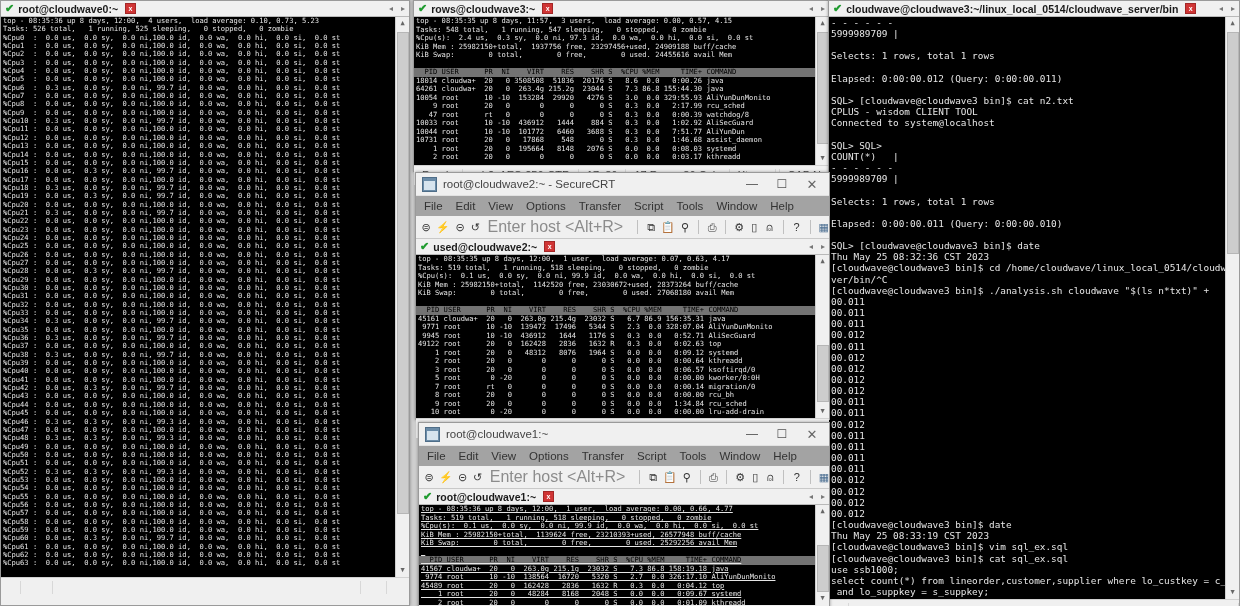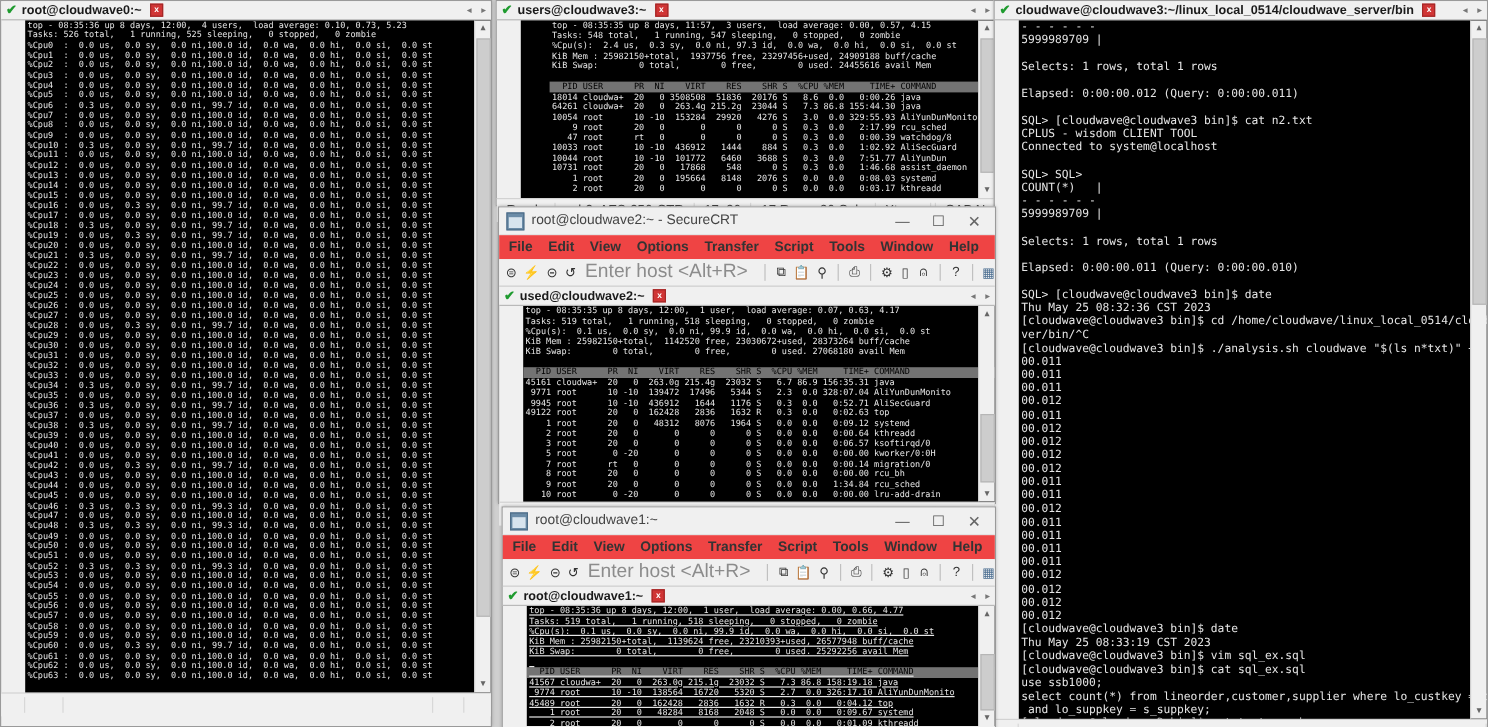--- a/index.html
+++ b/index.html
@@ -12,42 +12,42 @@
   .win-titlebar{height:22px;background:#f0f0f0;display:flex;align-items:center;padding:0 2px 0 6px;
                 border-bottom:1px solid #e2e2e2;}
   .win-ico{width:13px;height:13px;background:#6b8ca8;border:1px solid #4e6d88;margin-right:6px;
            position:relative;flex:0 0 auto;}
   .win-ico:before{content:"";position:absolute;left:1px;top:3px;right:1px;bottom:1px;background:#d7e4ee;}
   .win-title{font-size:11.5px;color:#444;white-space:nowrap;flex:1 1 auto;overflow:hidden;}
   .win-btns{display:flex;align-items:center;}
   .win-btn{width:30px;height:20px;display:flex;align-items:center;justify-content:center;
            font-size:12px;color:#555;}
   .win-btn.close{font-size:13px;color:#666;}
-  .menubar{height:20px;display:flex;align-items:center;padding-left:8px;gap:13px;background:#ef4444;font-size:11.5px;color:#333;font-weight:bold;}
+  .menubar{height:20px;display:flex;align-items:center;padding-left:8px;gap:13px;background:#a3a3a3;font-size:11.5px;color:#333;}
   .toolbar{height:22px;display:flex;align-items:center;padding-left:5px;background:#f0f0f0;
            border-bottom:1px solid #c9c9c9;font-size:11px;color:#555;gap:5px;}
   .tb-ico{width:14px;height:14px;display:flex;align-items:center;justify-content:center;
           font-size:11px;color:#333;}
   .tb-sep{width:1px;height:14px;background:#c0c0c0;margin:0 3px;}
   .tb-host{color:#8c8c8c;font-size:16px;margin:0 6px 0 2px;white-space:nowrap;}
   .tb-ico.blue{color:#4b6e91;}
 
   
   .tabstrip{height:15px;background:#f0f0f0;display:flex;align-items:center;padding-left:4px;
             border-bottom:1px solid #b9b9b9;}
   .tab{display:flex;align-items:center;gap:4px;font-size:10.5px;font-weight:bold;color:#1a1a1a;}
   .tab .chk{color:#1f9b2f;font-size:11px;}
   .tab .xbox{width:9px;height:9px;background:#d03535;border:1px solid #a32727;color:#fff;
              font-size:7px;line-height:9px;text-align:center;margin-left:3px;}
   .tabstrip .spacer{flex:1 1 auto;}
   .tabstrip .arrow{font-size:8px;color:#777;padding:0 4px;}
 
   
   .term{background:#000;color:#e6e6e6;font-family:"DejaVu Sans Mono","Liberation Mono",monospace;
-        overflow:hidden;position:relative;margin-left:20px;}
+        overflow:hidden;position:relative;}
   .term pre{margin:0;padding:0 2px;white-space:pre;font-family:inherit;}
   .hdrline{background:#737373;color:#000;display:block;}
 
   
   .vsb{position:absolute;top:0;right:0;width:13px;bottom:0;background:#f0f0f0;border-left:1px solid #cfcfcf;}
   .vsb .thumb{position:absolute;left:1px;width:10px;background:#cdcdcd;border:1px solid #b6b6b6;}
   .vsb .up,.vsb .dn{position:absolute;left:0;width:13px;height:13px;font-size:7px;color:#666;
                     text-align:center;line-height:13px;}
   .vsb .up{top:0;} .vsb .dn{bottom:0;}
 
@@ -55,21 +55,21 @@
   .statusbar{height:19px;background:#f0f0f0;border-top:1px solid #d2d2d2;display:flex;align-items:center;
              font-size:11px;color:#444;}
   .statusbar .cell{padding:0 8px;border-right:1px solid #d8d8d8;height:13px;line-height:13px;white-space:nowrap;}
   .statusbar .cell:last-child{border-right:none;}
   .statusbar .grow{flex:1 1 auto;border-right:1px solid #d8d8d8;height:13px;}
 
   
   #pane-left{left:0;top:0;width:410px;height:606px;}
   #pane-left .term{height:560px;font-size:7.1px;line-height:8.35px;}
   #pane-mid  {left:413px;top:0;width:417px;height:172px;}
-  #pane-mid .term{height:148px;font-size:7.1px;line-height:8.5px;padding-left:24px;}
+  #pane-mid .term{height:148px;font-size:7.1px;line-height:8.5px;}
   #pane-right{left:828px;top:0;width:412px;height:606px;}
   #pane-right .term{height:582px;font-size:9.4px;line-height:11.15px;}
 
   #win2{left:415px;top:172px;width:415px;height:248px;z-index:5;}
   #win2 .term{height:163px;font-size:7.1px;line-height:8.5px;}
   #win1{left:418px;top:422px;width:412px;height:209px;z-index:6;}
   #win1 .term{height:100px;font-size:7.1px;line-height:8.5px;text-decoration:underline;}
 </style>
 </head>
 <body>
@@ -167,21 +167,21 @@
       <div class="grow"></div>
       <div class="cell">&nbsp;&nbsp;&nbsp;</div>
       <div class="cell">&nbsp;&nbsp;</div>
     </div>
   </div>
 
   <div class="crt-win" id="pane-mid">
     <div class="tabstrip">
       <div class="tab">
         <span class="chk">✔</span>
-        <span>users@cloudwave3:~</span>
+        <span>rows@cloudwave3:~</span>
         <span class="xbox">x</span>
       </div>
       <div class="spacer"></div>
       <div class="arrow">◂</div>
       <div class="arrow">▸</div>
     </div>
     <div class="term">
       <pre id="M-head">top - 08:35:35 up 8 days, 11:57,  3 users,  load average: 0.00, 0.57, 4.15
 Tasks: 548 total,   1 running, 547 sleeping,   0 stopped,   0 zombie
 %Cpu(s):  2.4 us,  0.3 sy,  0.0 ni, 97.3 id,  0.0 wa,  0.0 hi,  0.0 si,  0.0 st

